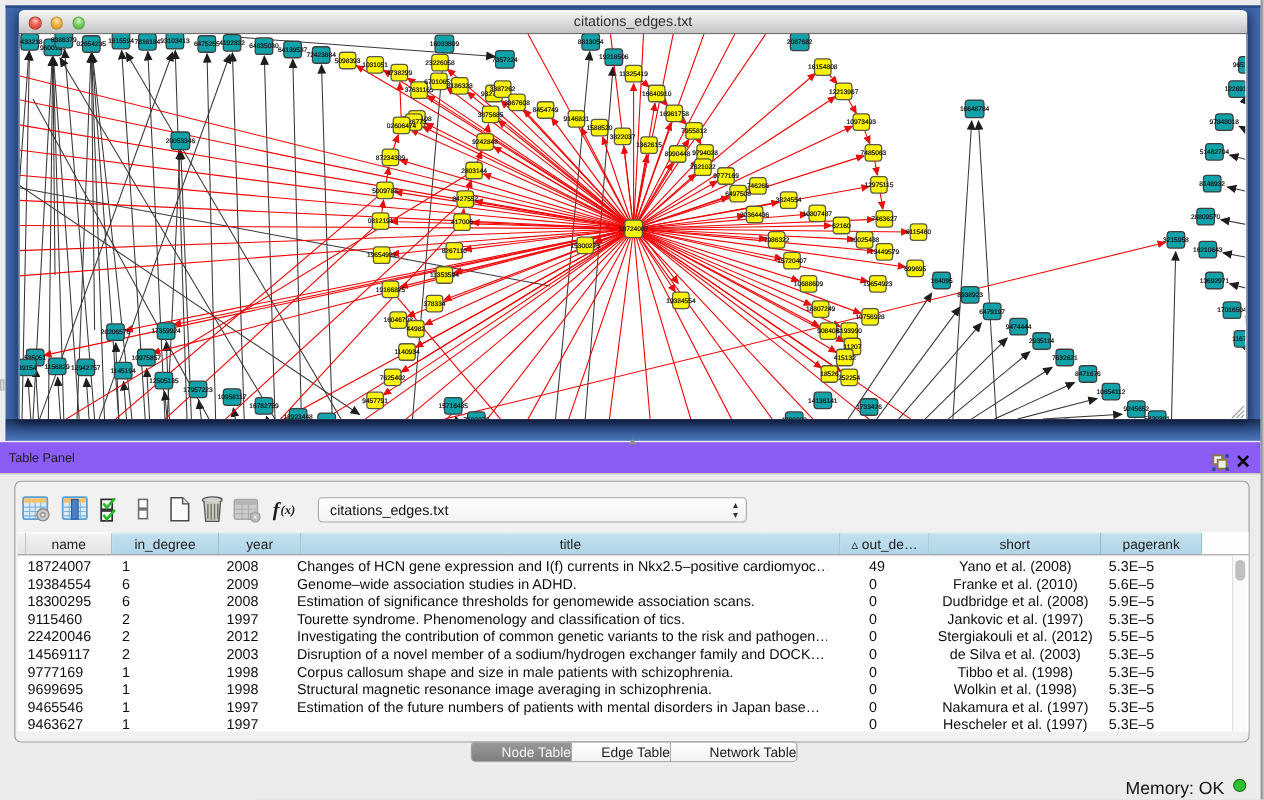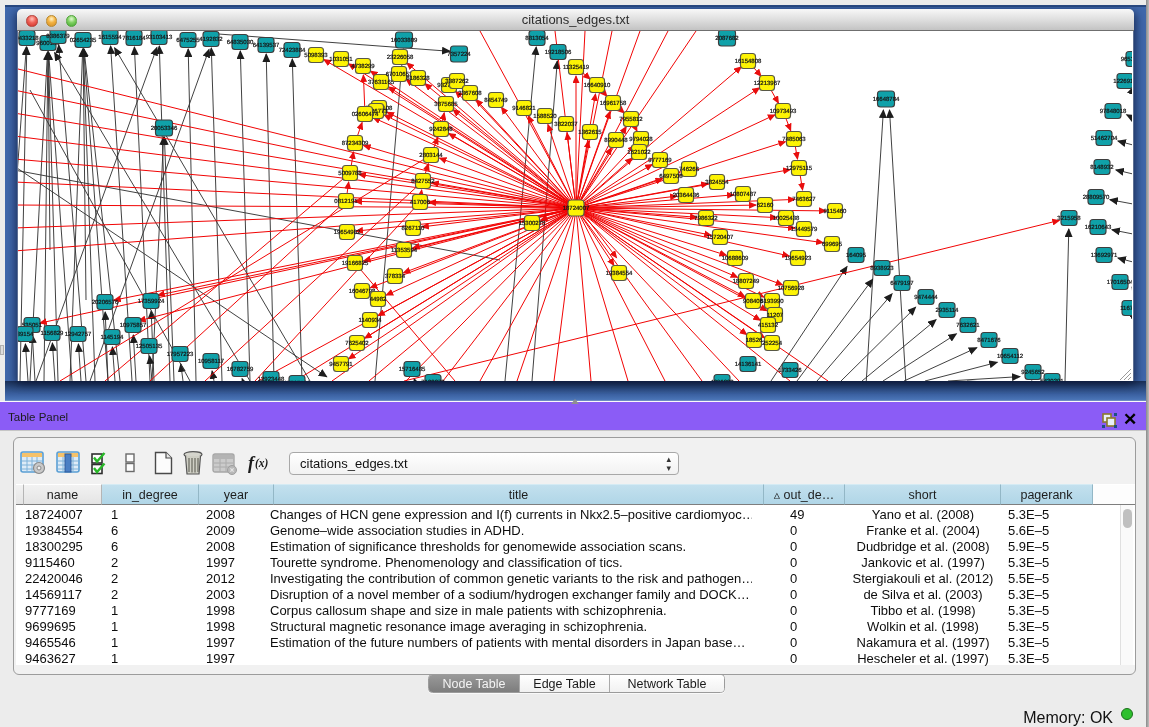--- a/index.html
+++ b/index.html
@@ -40,21 +40,21 @@
 .c-ind  { left:95px; width:90px; }
 .c-year { left:190px; width:70px; }
 .c-title{ left:254px; width:482px; }
 .c-out  { left:758px; width:70px;margin-left:16px; }
 .c-short{ left:829px; width:156px; text-align:center; }
 .c-pr   { left:992px; width:95px; }
 #vscroll { position:absolute; left:1106px; top:67px; width:13px; height:160px; background:#fafafa; border-left:1px solid #e0e0e0; }
 #vthumb { position:absolute; left:1.5px; top:4px; width:9px; height:19px; background:#c0c0c0; border-radius:5px; }
 #tabs { position:absolute; left:428px; top:273px; height:19px; display:flex; border:1px solid #9b9b9b; border-radius:4.5px; overflow:hidden;
   box-shadow:0 1px 0 rgba(255,255,255,.7); }
-.tab { font-size:12.5px; line-height:18px; text-align:center; background:linear-gradient(#ffffff,#f1f1f1); color:#1a1a1a; border-right:1px solid #aaa; }
+.tab { font-size:12.5px; line-height:18px; text-align:right; background:linear-gradient(#ffffff,#f1f1f1); color:#1a1a1a; border-right:1px solid #aaa; }
 .tab.sel { background:linear-gradient(#999999,#7d7d7d); color:#f4f4f4; }
 #status { position:absolute; left:0; top:300px; width:1146px; height:26px; font-size:16px; color:#111; }
 #status .txt { position:absolute; right:33px; top:8px; }
 #memdot { position:absolute; right:13px; top:7px; width:12px; height:12px; border-radius:50%; background:#2ec02e; border:1.5px solid #1c701c; }
 #rightstrip { position:absolute; right:0; top:0; width:3px; height:727px; background:linear-gradient(90deg,#8a8a8a,#bdbdbd); }
 #topstrip { position:absolute; left:0; top:0; width:1149px; height:5px; background:#ececec; }
 #leftstrip { position:absolute; left:0; top:0; width:5px; height:401px; background:#ececec; }
 .ticon { position:absolute; top:13px; }
 </style></head>
 <body>
@@ -643,21 +643,21 @@
             <span class="c-out">49</span>
             <span class="c-short">Yano et al. (2008)</span>
 <span class="c-pr">5.3E–5</span>
           </div>
 <div class="trow" style="top:18px">
 <span class="c-name">19384554</span>
             <span class="c-ind">6</span>
             <span class="c-year">2009</span>
 <span class="c-title">Genome–wide association studies in ADHD.</span>
             <span class="c-out">0</span>
-            <span class="c-short">Franke et al. (2004)</span>
+            <span class="c-short">Franke et al. (2010)</span>
 <span class="c-pr">5.6E–5</span>
           </div>
 <div class="trow" style="top:34px">
 <span class="c-name">18300295</span>
             <span class="c-ind">6</span>
             <span class="c-year">2008</span>
 <span class="c-title">Estimation of significance thresholds for genomewide association scans.</span>
             <span class="c-out">0</span>
             <span class="c-short">Dudbridge et al. (2008)</span>
 <span class="c-pr">5.9E–5</span>

